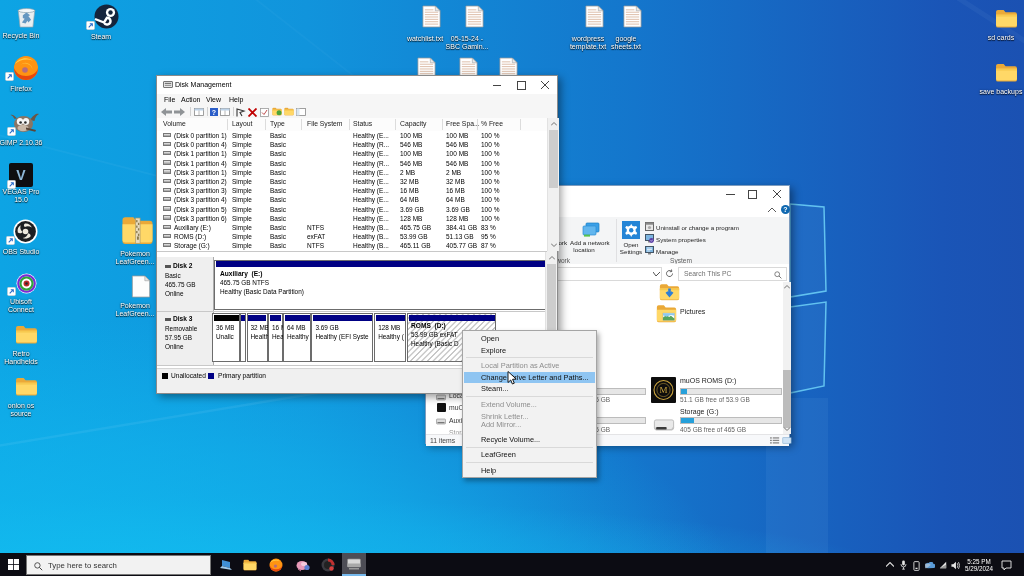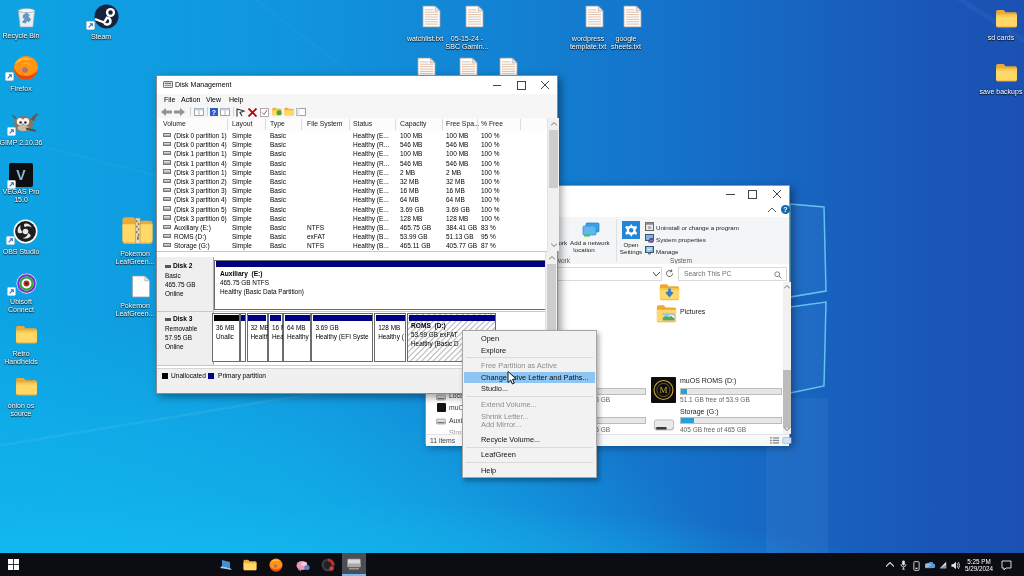--- a/index.html
+++ b/index.html
@@ -680,23 +680,23 @@
   <div class="ab" style="left:51px;top:4px;width:6px;height:6px;background:#000084"></div>
   <div class="ab" style="left:61px;top:2.5px;font-size:6.6px;color:#000">Primary partition</div>
  </div>
  <div class="ab" style="left:0;top:306px;width:100%;height:11px;background:#f0f0f0"></div>
 </div>
 
 <div class="ab" style="left:462px;top:330px;width:135px;height:147.6px;background:#f2f2f2;border:1px solid #a5a5a5;box-sizing:border-box;z-index:8;box-shadow:2px 3px 5px rgba(0,0,0,.35)">
  <div class="menuitem" style="top:2px">Open</div>
  <div class="menuitem" style="top:13.6px">Explore</div>
  <div class="msep" style="top:26.4px"></div>
- <div class="menuitem gray" style="top:29.2px">Free Partition as Active</div>
+ <div class="menuitem gray" style="top:29.2px">Local Partition as Active</div>
  <div class="menuitem" style="top:40.8px;background:#8fc5f2">Change Drive Letter and Paths...</div>
- <div class="menuitem" style="top:52.4px">Studio...</div>
+ <div class="menuitem" style="top:52.4px">Steam...</div>
  <div class="msep" style="top:65.2px"></div>
  <div class="menuitem gray" style="top:68px">Extend Volume...</div>
  <div class="menuitem gray" style="top:79.6px">Shrink Letter...</div>
  <div class="menuitem gray" style="top:88px">Add Mirror...</div>
  <div class="menuitem" style="top:102.8px">Recycle Volume...</div>
  <div class="msep" style="top:115.6px"></div>
  <div class="menuitem" style="top:118.4px">LeafGreen</div>
  <div class="msep" style="top:131.2px"></div>
  <div class="menuitem" style="top:134px">Help</div>
 </div>
@@ -709,20 +709,27 @@
 
  <svg class="ab" style="left:8px;top:6px" width="11" height="11" viewBox="0 0 11 11">
         <g fill="#fefefe">
           <rect x="0" y="0" width="5.1" height="5.1"></rect>
           <rect x="5.9" y="0" width="5.1" height="5.1"></rect>
           <rect x="0" y="5.9" width="5.1" height="5.1"></rect>
           <rect x="5.9" y="5.9" width="5.1" height="5.1"></rect>
         </g>
       </svg>
 
+ <div class="ab" style="left:26px;top:2px;width:185px;height:20px;background:#f2f2f2;border:1px solid #777;box-sizing:border-box">
+  <svg class="ab" style="left:7px;top:5.5px" width="9" height="9" viewBox="0 0 9 9">
+          <circle cx="3.4" cy="3.4" r="2.7" stroke="#444" fill="none" stroke-width="0.9"></circle>
+          <line x1="5.4" y1="5.4" x2="8.2" y2="8.2" stroke="#444" stroke-width="1"></line>
+        </svg>
+  <div class="ab" style="left:21px;top:4.5px;font-size:7.8px;color:#333">Type here to search</div>
+ </div>
 
  <svg class="ab" style="left:219px;top:6px" width="14" height="13" viewBox="0 0 14 13">
         <path d="M3,1 L11,3 L11,9 L3,7 Z" fill="#3f8fd6"></path>
         <path d="M3,7 L11,9 L13,11 L1,9 Z" fill="#9ec9ea"></path>
       </svg>
  <svg class="ab" style="left:243px;top:6px" width="14" height="12" viewBox="0 0 24 20">
         <use href="#fo"></use>
       </svg>
  <svg class="ab" style="left:269px;top:5px" width="14" height="14" viewBox="0 0 26 26">
         <circle cx="13" cy="13" r="12" fill="#ff9412"></circle>

